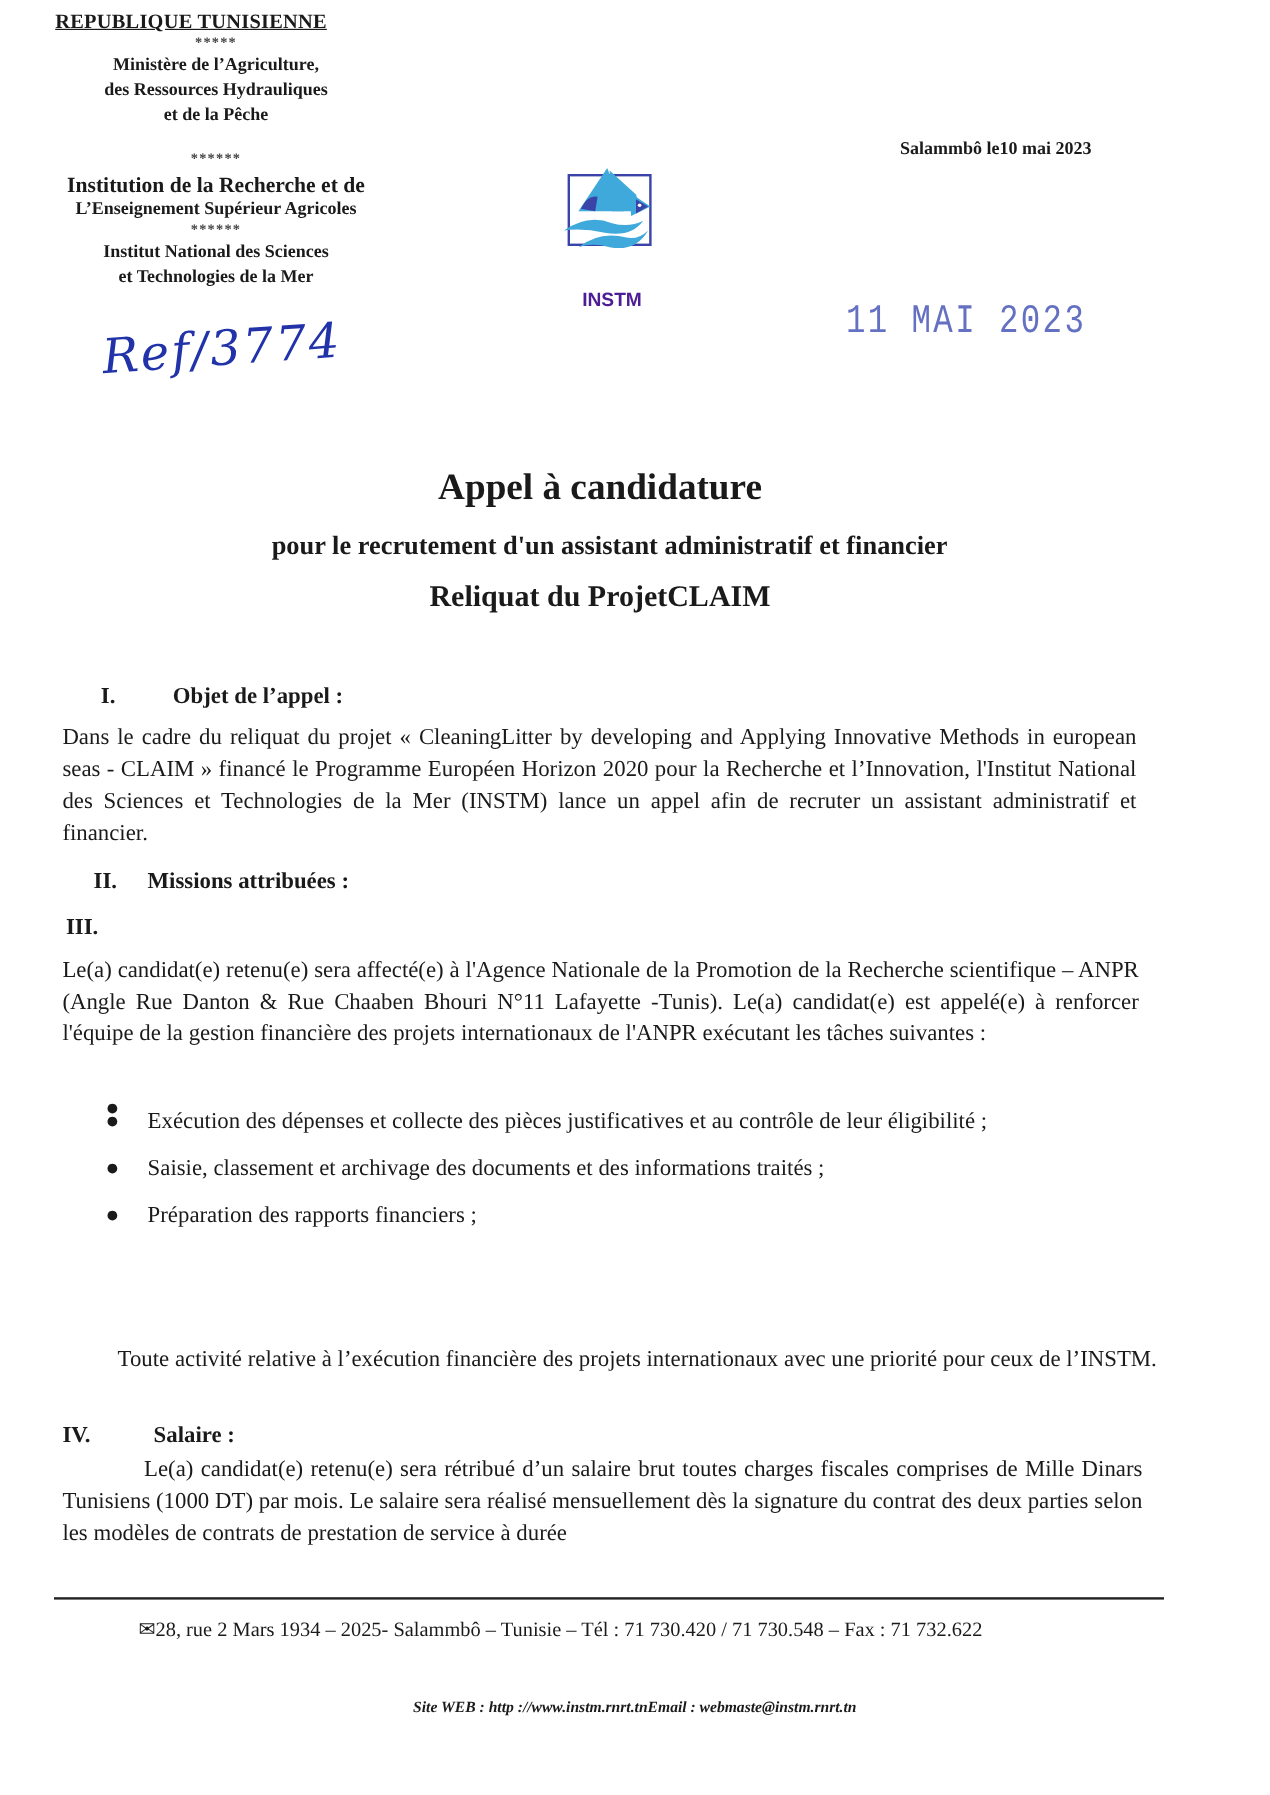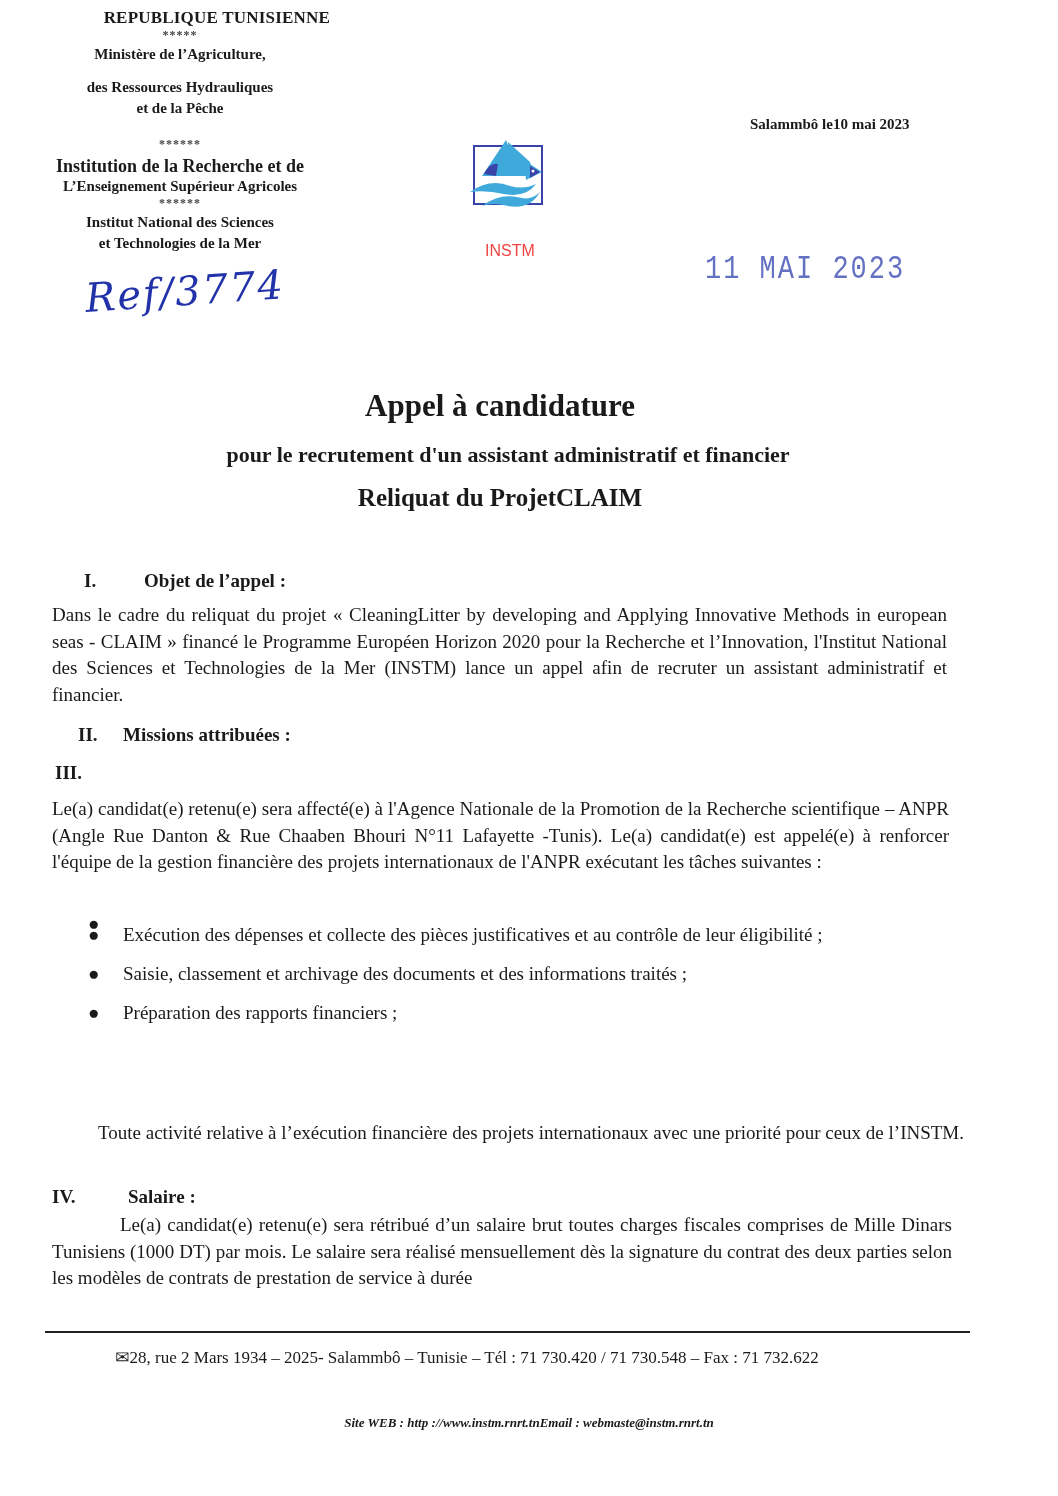--- a/index.html
+++ b/index.html
@@ -1,30 +1,30 @@
 <!DOCTYPE html>
 <html><head>
 <meta charset="utf-8">
 <style>
   html, body { margin: 0; padding: 0; background: #ffffff; }
   body { width: 1058px; height: 1496px; position: relative; overflow: hidden;
          font-family: "Liberation Serif", "DejaVu Serif", serif; color: #1a1a1a; }
   .abs { position: absolute; }
   .hdr-left { left: 30px; top: 8px; width: 300px; text-align: center; font-weight: bold; }
-  .hdr-left .rep { font-size: 17px; letter-spacing: 0.2px; text-align: right; padding-left: 16px; }
+  .hdr-left .rep { font-size: 17px; letter-spacing: 0.2px; text-align: left; padding-left: 16px; text-decoration: underline; }
   .hdr-left .stars { font-size: 12px; color: #444; letter-spacing: 1px; line-height: 14px; }
   .hdr-left .min { font-size: 15px; line-height: 21px; margin-top: 2px; }
   .hdr-left .inst1 { font-size: 18px; line-height: 22px; margin-top: 4px; }
   .hdr-left .inst2 { font-size: 15px; line-height: 19px; }
   .hdr-left .inst3 { font-size: 15px; line-height: 21px; margin-top: 2px; }
   .ref { left: 85px; top: 268px; font-family: "DejaVu Serif", serif; font-style: italic;
          color: #2233aa; font-size: 40px; transform: rotate(-4deg); letter-spacing: 2px; }
   .logo { left: 470px; top: 140px; width: 80px; height: 80px; }
   .logo-text { left: 470px; top: 242px; width: 80px; text-align: center;
-               font-family: "Liberation Sans", sans-serif; font-weight: normal; color: #ef4444; font-size: 16px; }
+               font-family: "Liberation Sans", sans-serif; font-weight: bold; color: #4c1d95; font-size: 16px; }
   .date { left: 750px; top: 116px; font-weight: bold; font-size: 15px; }
   .stamp { left: 705px; top: 250px; font-family: "Liberation Mono", monospace; color: #4a58b8;
            font-size: 27px; letter-spacing: 2px; transform: scaleY(1.25); transform-origin: left top; opacity: 0.85; }
   .title { left: 0; width: 1000px; text-align: center; font-weight: bold; }
   .t1 { top: 388px; font-size: 31px; }
   .t2 { top: 442px; font-size: 22px; left: 8px; }
   .t3 { top: 484px; font-size: 25px; }
   .sec { font-weight: bold; font-size: 19px; }
   .sec .num { display: inline-block; width: 60px; }
   .para { font-size: 19px; line-height: 26.5px; text-align: justify; }
@@ -35,21 +35,21 @@
   .footer-addr { left: 0; width: 934px; top: 1347px; text-align: center; font-size: 17px; }
   .footer-web { left: 0; width: 1058px; top: 1415px; text-align: center; font-size: 13px; font-style: italic; font-weight: bold; }
 </style>
 </head>
 <body>
 
 <div class="abs hdr-left">
   <div class="rep">REPUBLIQUE TUNISIENNE</div>
   <div class="stars">*****</div>
   <div class="min">Ministère de l’Agriculture,</div>
-  <div class="min" style="margin-top:12px">des Ressources Hydrauliques</div>
+  <div class="min" style="margin-top:0">des Ressources Hydrauliques</div>
   <div class="min" style="margin-top:0">et de la Pêche</div>
   <div class="stars" style="margin-top:18px">******</div>
   <div class="inst1">Institution de la Recherche et de</div>
   <div class="inst2">L’Enseignement Supérieur Agricoles</div>
   <div class="stars">******</div>
   <div class="inst3">Institut National des Sciences</div>
   <div class="inst3" style="margin-top:0">et Technologies de la Mer</div>
 </div>
 
 <div class="abs ref">Ref/3774</div>

